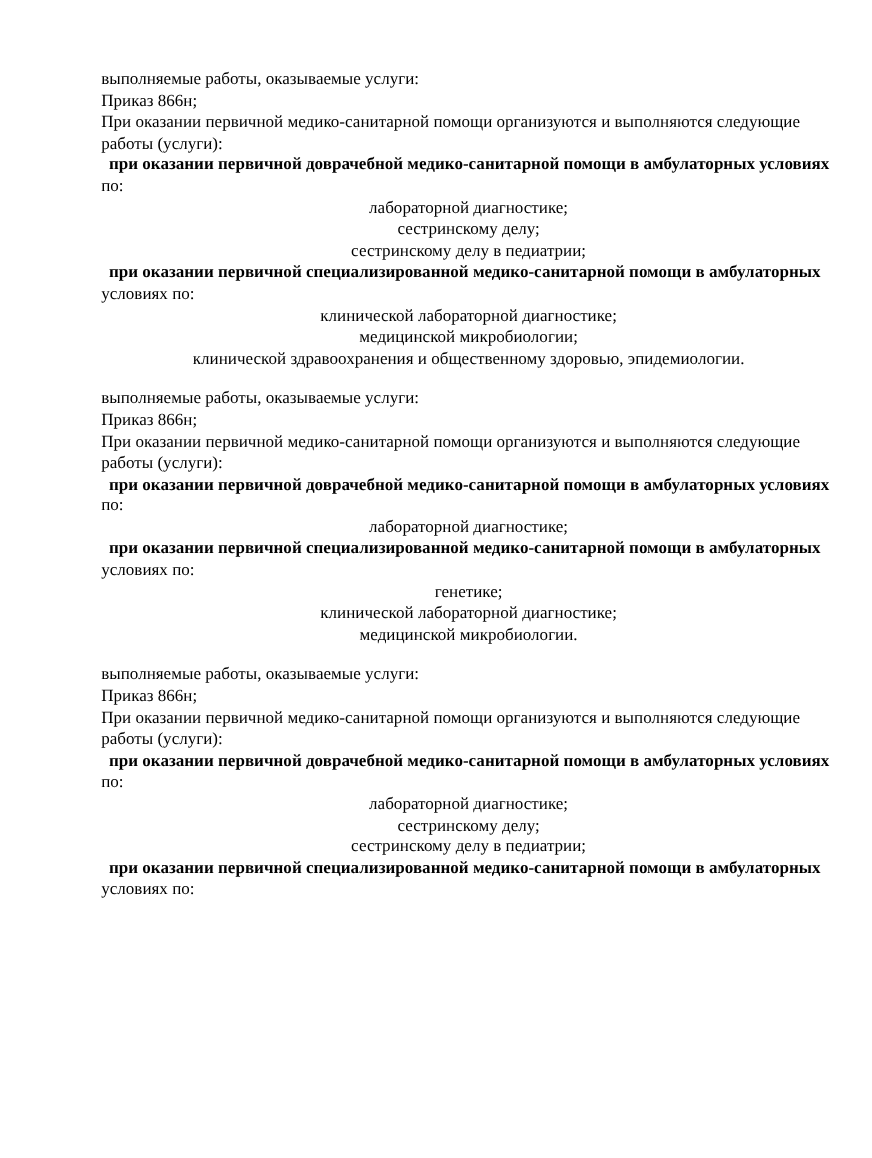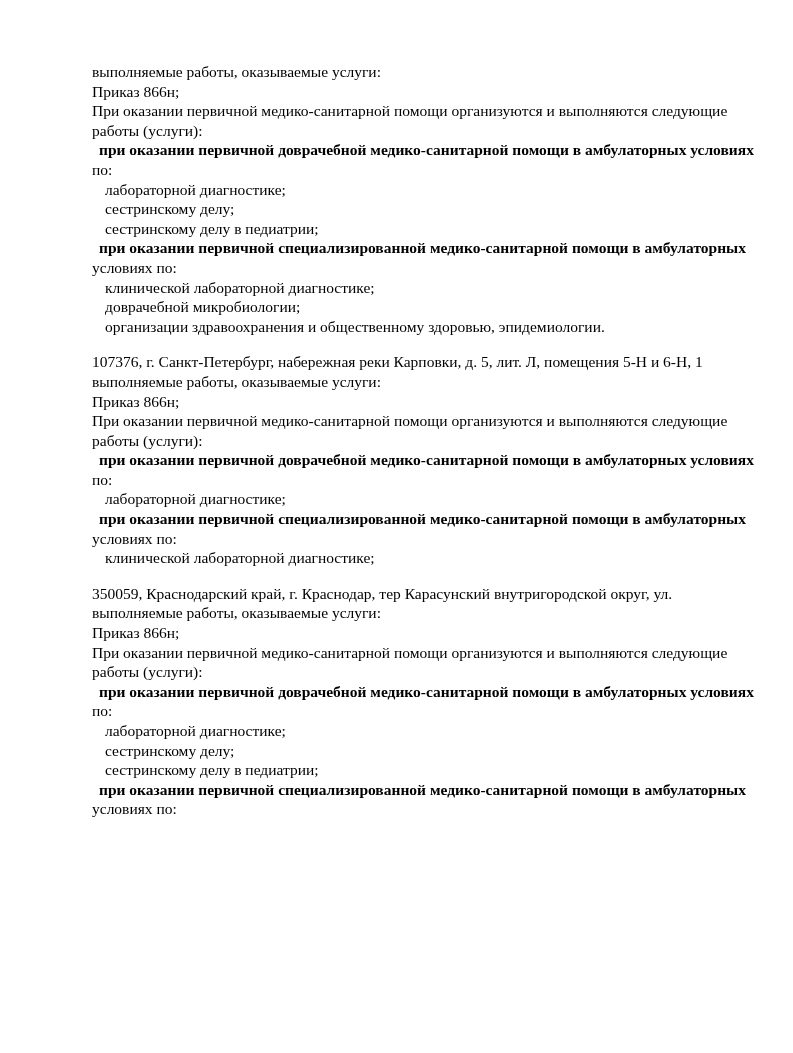--- a/index.html
+++ b/index.html
@@ -24,58 +24,58 @@
     padding: 62px 46px 0 92px;
   }
   .doc-section + .doc-section {
     margin-top: 16px;
   }
   .ln {
     white-space: nowrap;
   }
   .indent-0 { padding-left: 0; }
   .indent-1 { padding-left: 7px; font-weight: bold; }
-  .indent-2 { padding-left: 13px; }
+  .indent-2 { padding-left: 13px; text-align: center; }
 </style>
 </head>
 <body style="background: rgb(255, 255, 255); color: rgb(0, 0, 0);">
 
 <main class="page">
   <div id="doc-body">
       <section class="doc-section">
         <div class="ln indent-0">выполняемые работы, оказываемые услуги:</div>
         <div class="ln indent-0">Приказ 866н;</div>
         <div class="ln indent-0">При оказании первичной медико-санитарной помощи организуются и выполняются следующие</div>
         <div class="ln indent-0">работы (услуги):</div>
         <div class="ln indent-1">при оказании первичной доврачебной медико-санитарной помощи в амбулаторных условиях</div>
         <div class="ln indent-0">по:</div>
         <div class="ln indent-2">лабораторной диагностике;</div>
         <div class="ln indent-2">сестринскому делу;</div>
         <div class="ln indent-2">сестринскому делу в педиатрии;</div>
         <div class="ln indent-1">при оказании первичной специализированной медико-санитарной помощи в амбулаторных</div>
         <div class="ln indent-0">условиях по:</div>
         <div class="ln indent-2">клинической лабораторной диагностике;</div>
-        <div class="ln indent-2">доврачебной микробиологии;</div>
-        <div class="ln indent-2">организации здравоохранения и общественному здоровью, эпидемиологии.</div>
+        <div class="ln indent-2">медицинской микробиологии;</div>
+        <div class="ln indent-2">клинической здравоохранения и общественному здоровью, эпидемиологии.</div>
       </section>
       <section class="doc-section">
-        <div class="ln indent-0">107376, г. Санкт-Петербург, набережная реки Карповки, д. 5, лит. Л, помещения 5-Н и 6-Н, 1</div>
         <div class="ln indent-0">выполняемые работы, оказываемые услуги:</div>
         <div class="ln indent-0">Приказ 866н;</div>
         <div class="ln indent-0">При оказании первичной медико-санитарной помощи организуются и выполняются следующие</div>
         <div class="ln indent-0">работы (услуги):</div>
         <div class="ln indent-1">при оказании первичной доврачебной медико-санитарной помощи в амбулаторных условиях</div>
         <div class="ln indent-0">по:</div>
         <div class="ln indent-2">лабораторной диагностике;</div>
         <div class="ln indent-1">при оказании первичной специализированной медико-санитарной помощи в амбулаторных</div>
         <div class="ln indent-0">условиях по:</div>
+        <div class="ln indent-2">генетике;</div>
         <div class="ln indent-2">клинической лабораторной диагностике;</div>
+        <div class="ln indent-2">медицинской микробиологии.</div>
       </section>
       <section class="doc-section">
-        <div class="ln indent-0">350059, Краснодарский край, г. Краснодар, тер Карасунский внутригородской округ, ул.</div>
         <div class="ln indent-0">выполняемые работы, оказываемые услуги:</div>
         <div class="ln indent-0">Приказ 866н;</div>
         <div class="ln indent-0">При оказании первичной медико-санитарной помощи организуются и выполняются следующие</div>
         <div class="ln indent-0">работы (услуги):</div>
         <div class="ln indent-1">при оказании первичной доврачебной медико-санитарной помощи в амбулаторных условиях</div>
         <div class="ln indent-0">по:</div>
         <div class="ln indent-2">лабораторной диагностике;</div>
         <div class="ln indent-2">сестринскому делу;</div>
         <div class="ln indent-2">сестринскому делу в педиатрии;</div>
         <div class="ln indent-1">при оказании первичной специализированной медико-санитарной помощи в амбулаторных</div>

